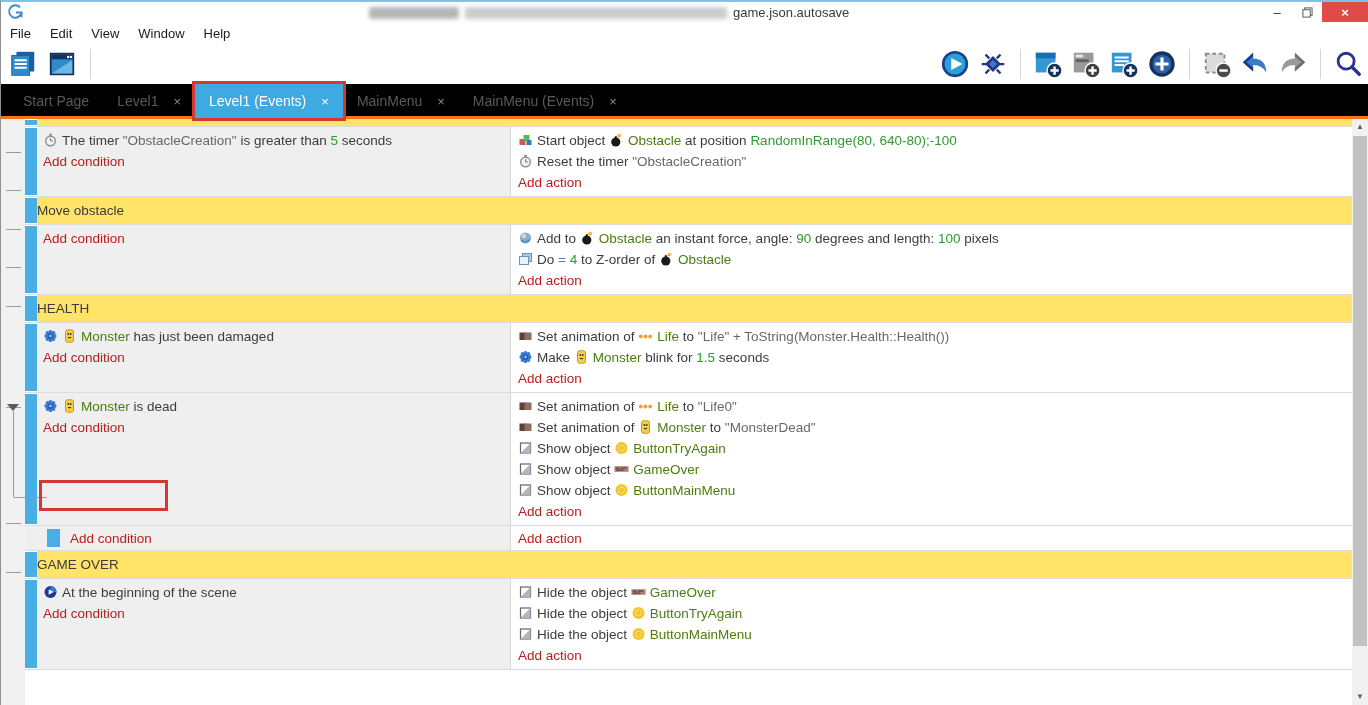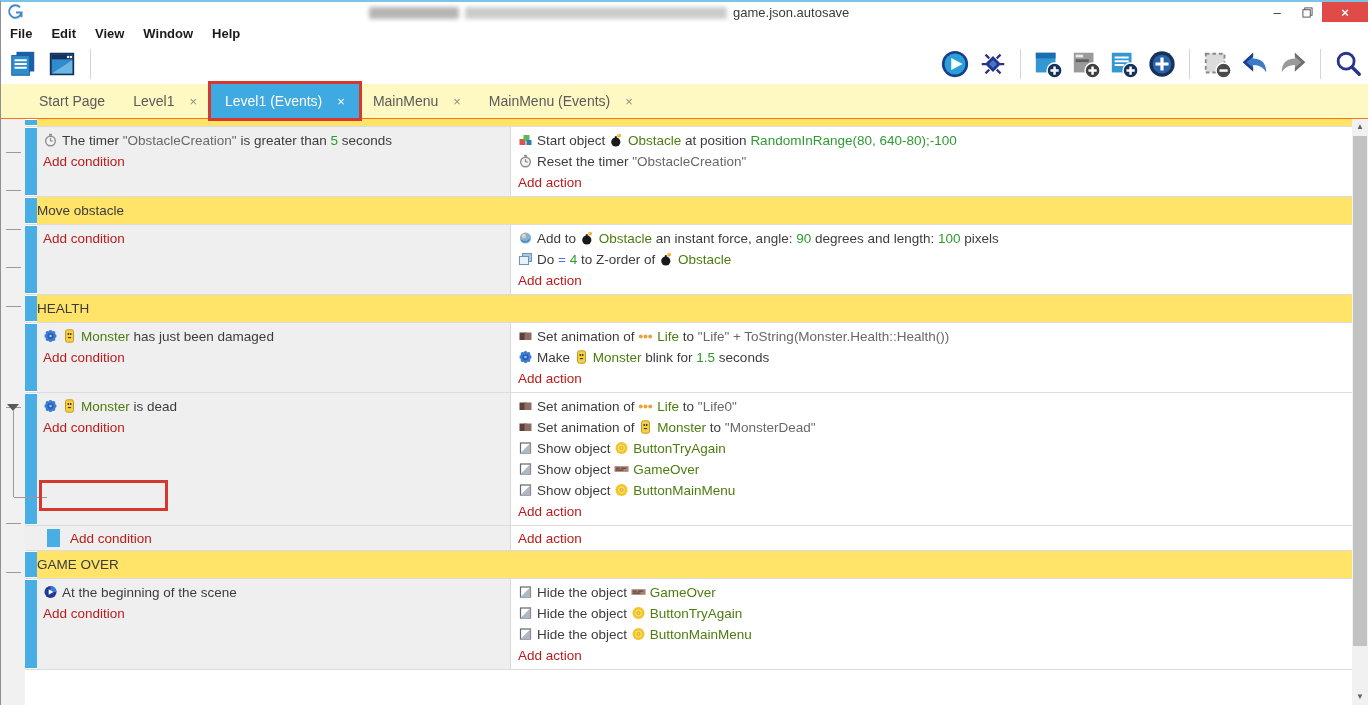--- a/index.html
+++ b/index.html
@@ -20,31 +20,31 @@
   .blur-a { width:90px; background:#b5b5b5; }
   .blur-b { width:262px; background:#cccccc; }
   .title-text { font-size:13px; color:#3a3a3a; white-space:nowrap; }
   .win-controls { position:absolute; right:0; top:0; height:20px; display:flex; }
   .wbtn { width:30px; height:20px; display:flex; align-items:center; justify-content:center;
           font-size:13px; color:#333; }
   .wbtn.close { width:46px; background:#e14b47; color:#fff; font-size:13px; font-weight:bold; }
   
   #menubar { height:22px; flex:none; display:flex; align-items:center; gap:19px;
              padding-left:9px; font-size:13px; color:#1a1a1a; background:#fff; }
-  .menu-item { cursor:default;font-weight:bold; }
+  .menu-item { cursor:default; }
   
   #toolbar { height:40px; flex:none; background:#fff; display:flex; align-items:center; position:relative; }
   .tb-left { display:flex; align-items:center; gap:9px; padding-left:7px; }
   .tb-right { position:absolute; right:5px; top:0; height:40px; display:flex; align-items:center; gap:8px; }
   .tb-btn { width:30px; height:30px; flex:none; }
   .tb-btn svg { width:100%; height:100%; display:block; }
   .tb-sep { width:1px; height:30px; background:#d4d4d4; margin:0 4px; flex:none; }
   
-  #tabbar { height:35px; flex:none; background:#fef9c3; border-bottom:1px solid #f97316;
-            display:flex; align-items:stretch; padding-left:24px; }
+  #tabbar { height:35px; flex:none; background:#000000; border-bottom:3px solid #f97316;
+            display:flex; align-items:stretch; padding-left:8px; }
   .tab { height:34px; display:flex; align-items:center; gap:15px; padding:0 14px;
          font-size:14px; color:#5a5a5a; white-space:nowrap; }
   .tab .tab-close { color:#8b8b8b; font-size:13px; }
   .tab.active { background:#3fa9e2; color:#fff; outline:3px solid #d4382e; outline-offset:0px; z-index:3; }
   .tab.active .tab-close { color:#fff; }
   
   #events { flex:1; position:relative; background:#fff; overflow:hidden; }
   #gutter { position:absolute; left:0; top:0; bottom:0; width:24px; background:#f1f1f1; }
   #rows { position:absolute; left:24px; top:0; right:16px; }
   #overlay { position:absolute; inset:0; pointer-events:none; z-index:5; }

